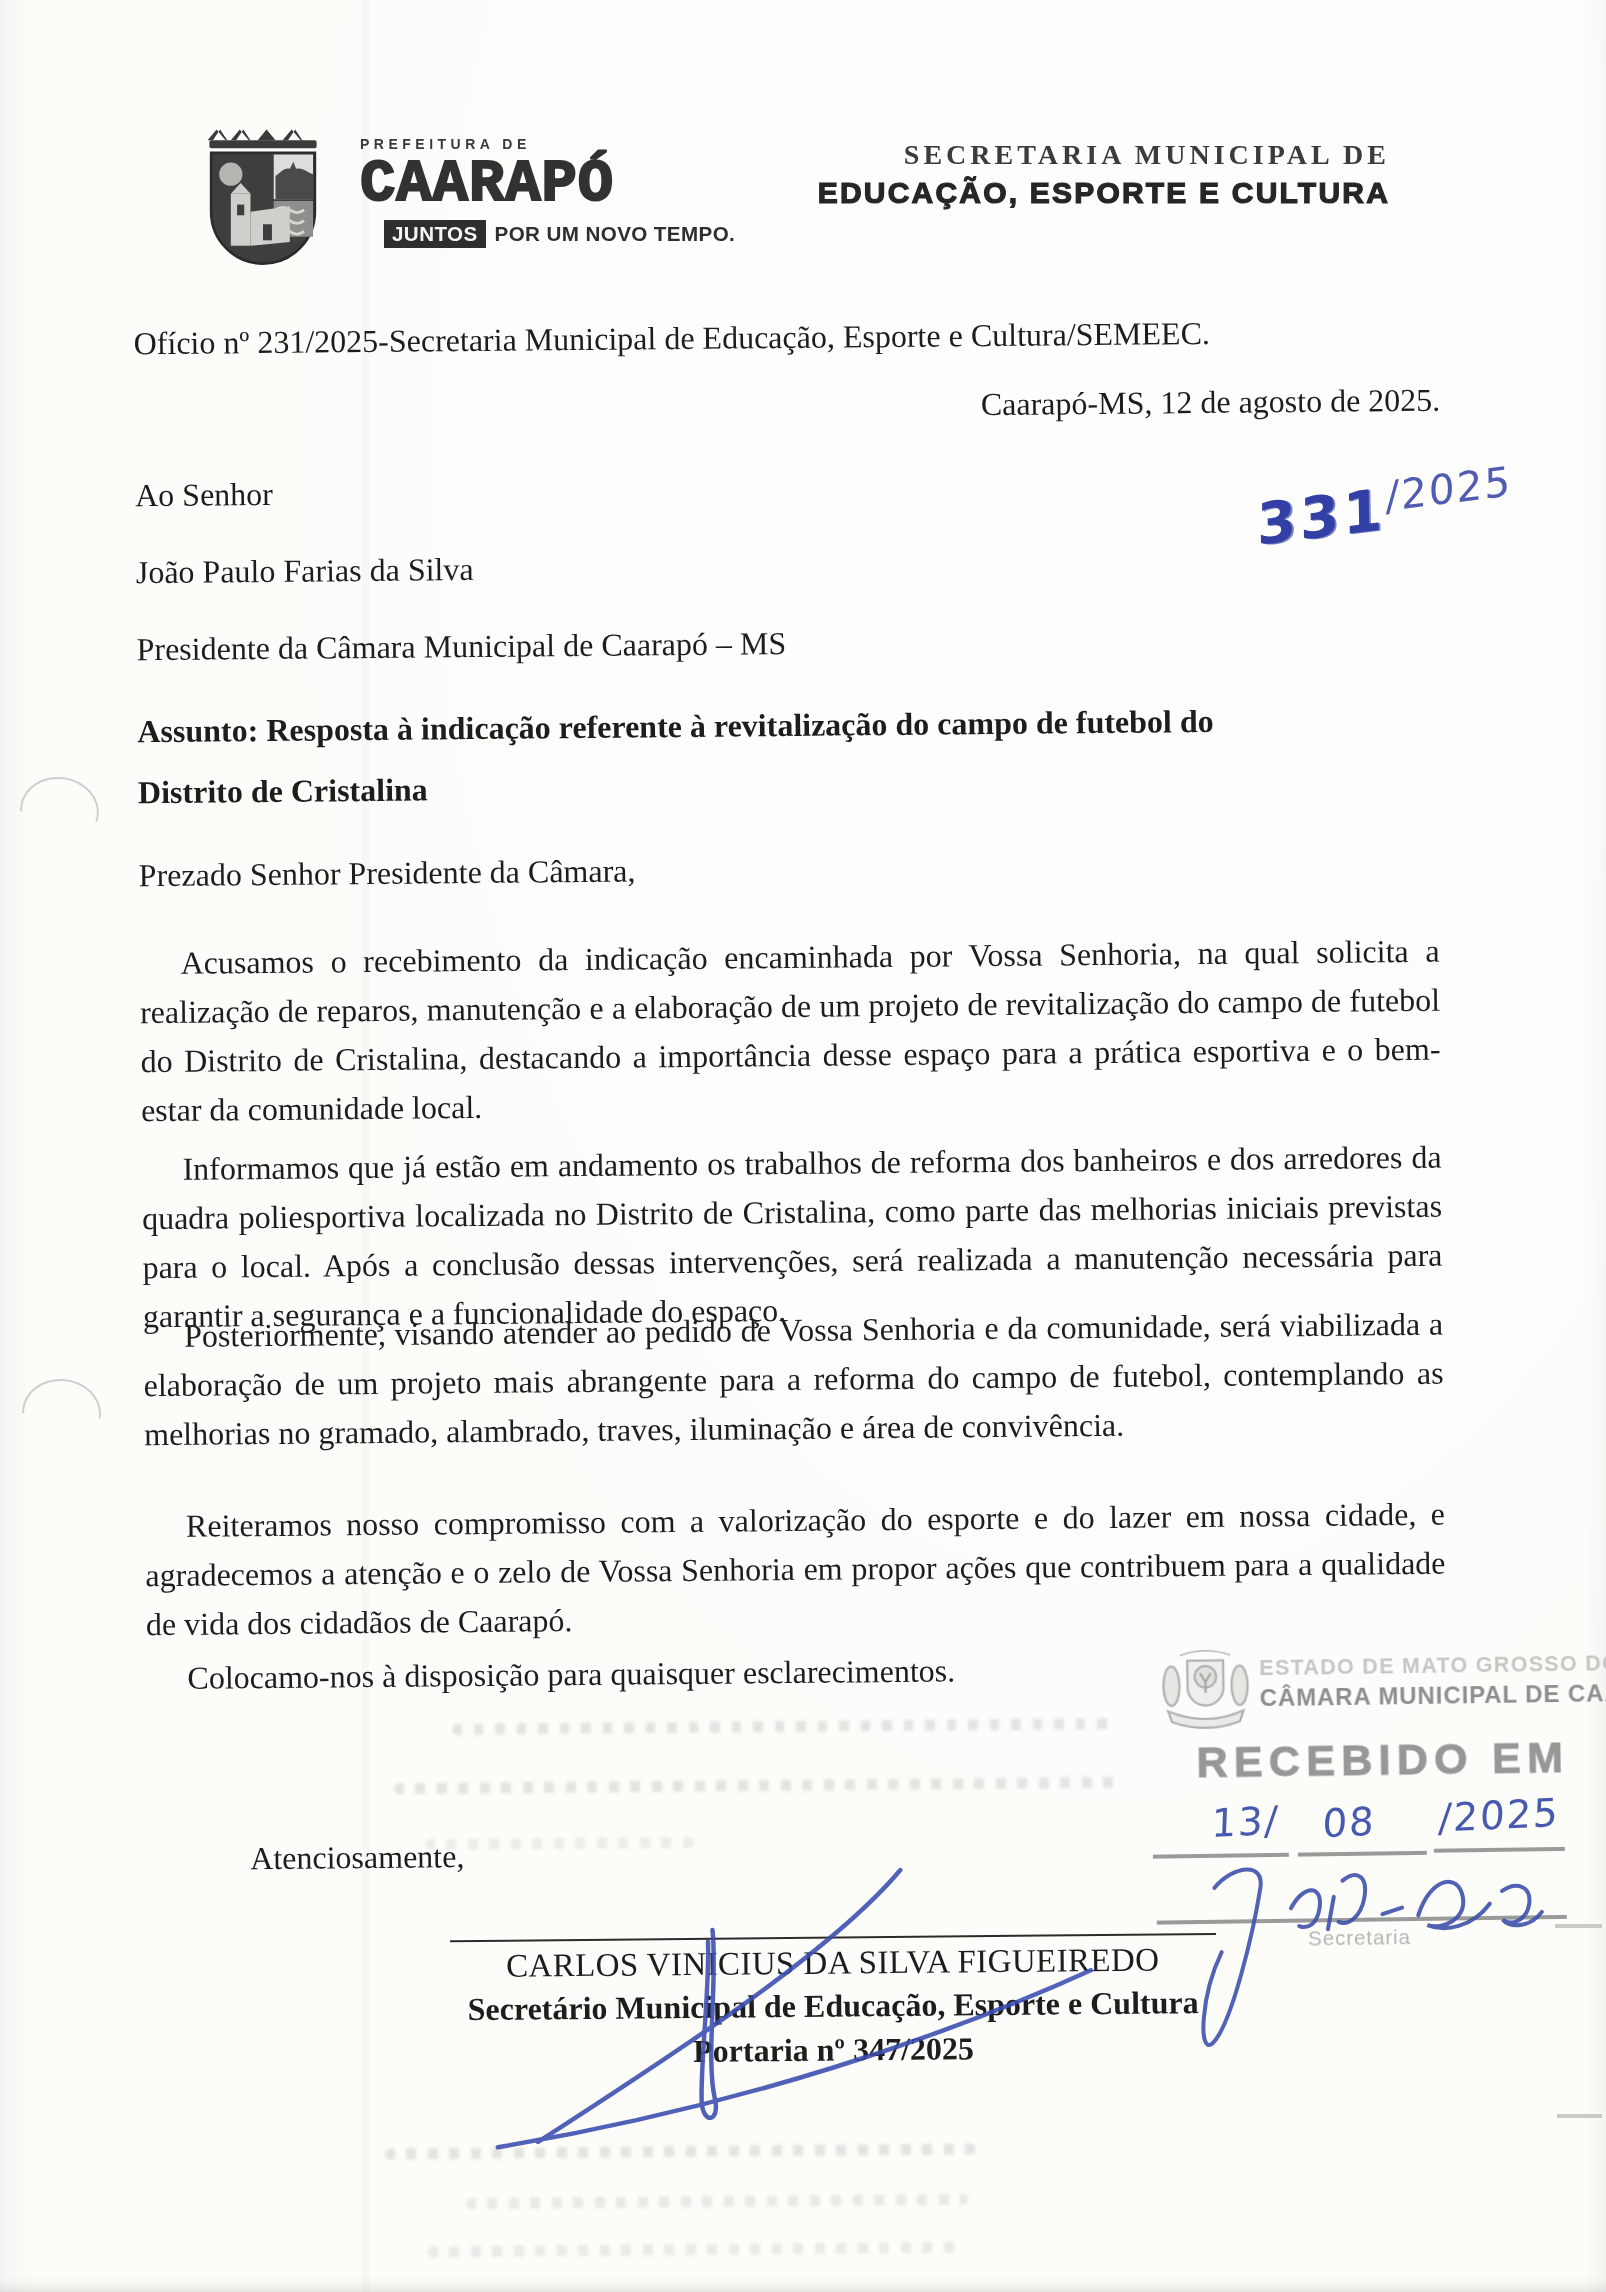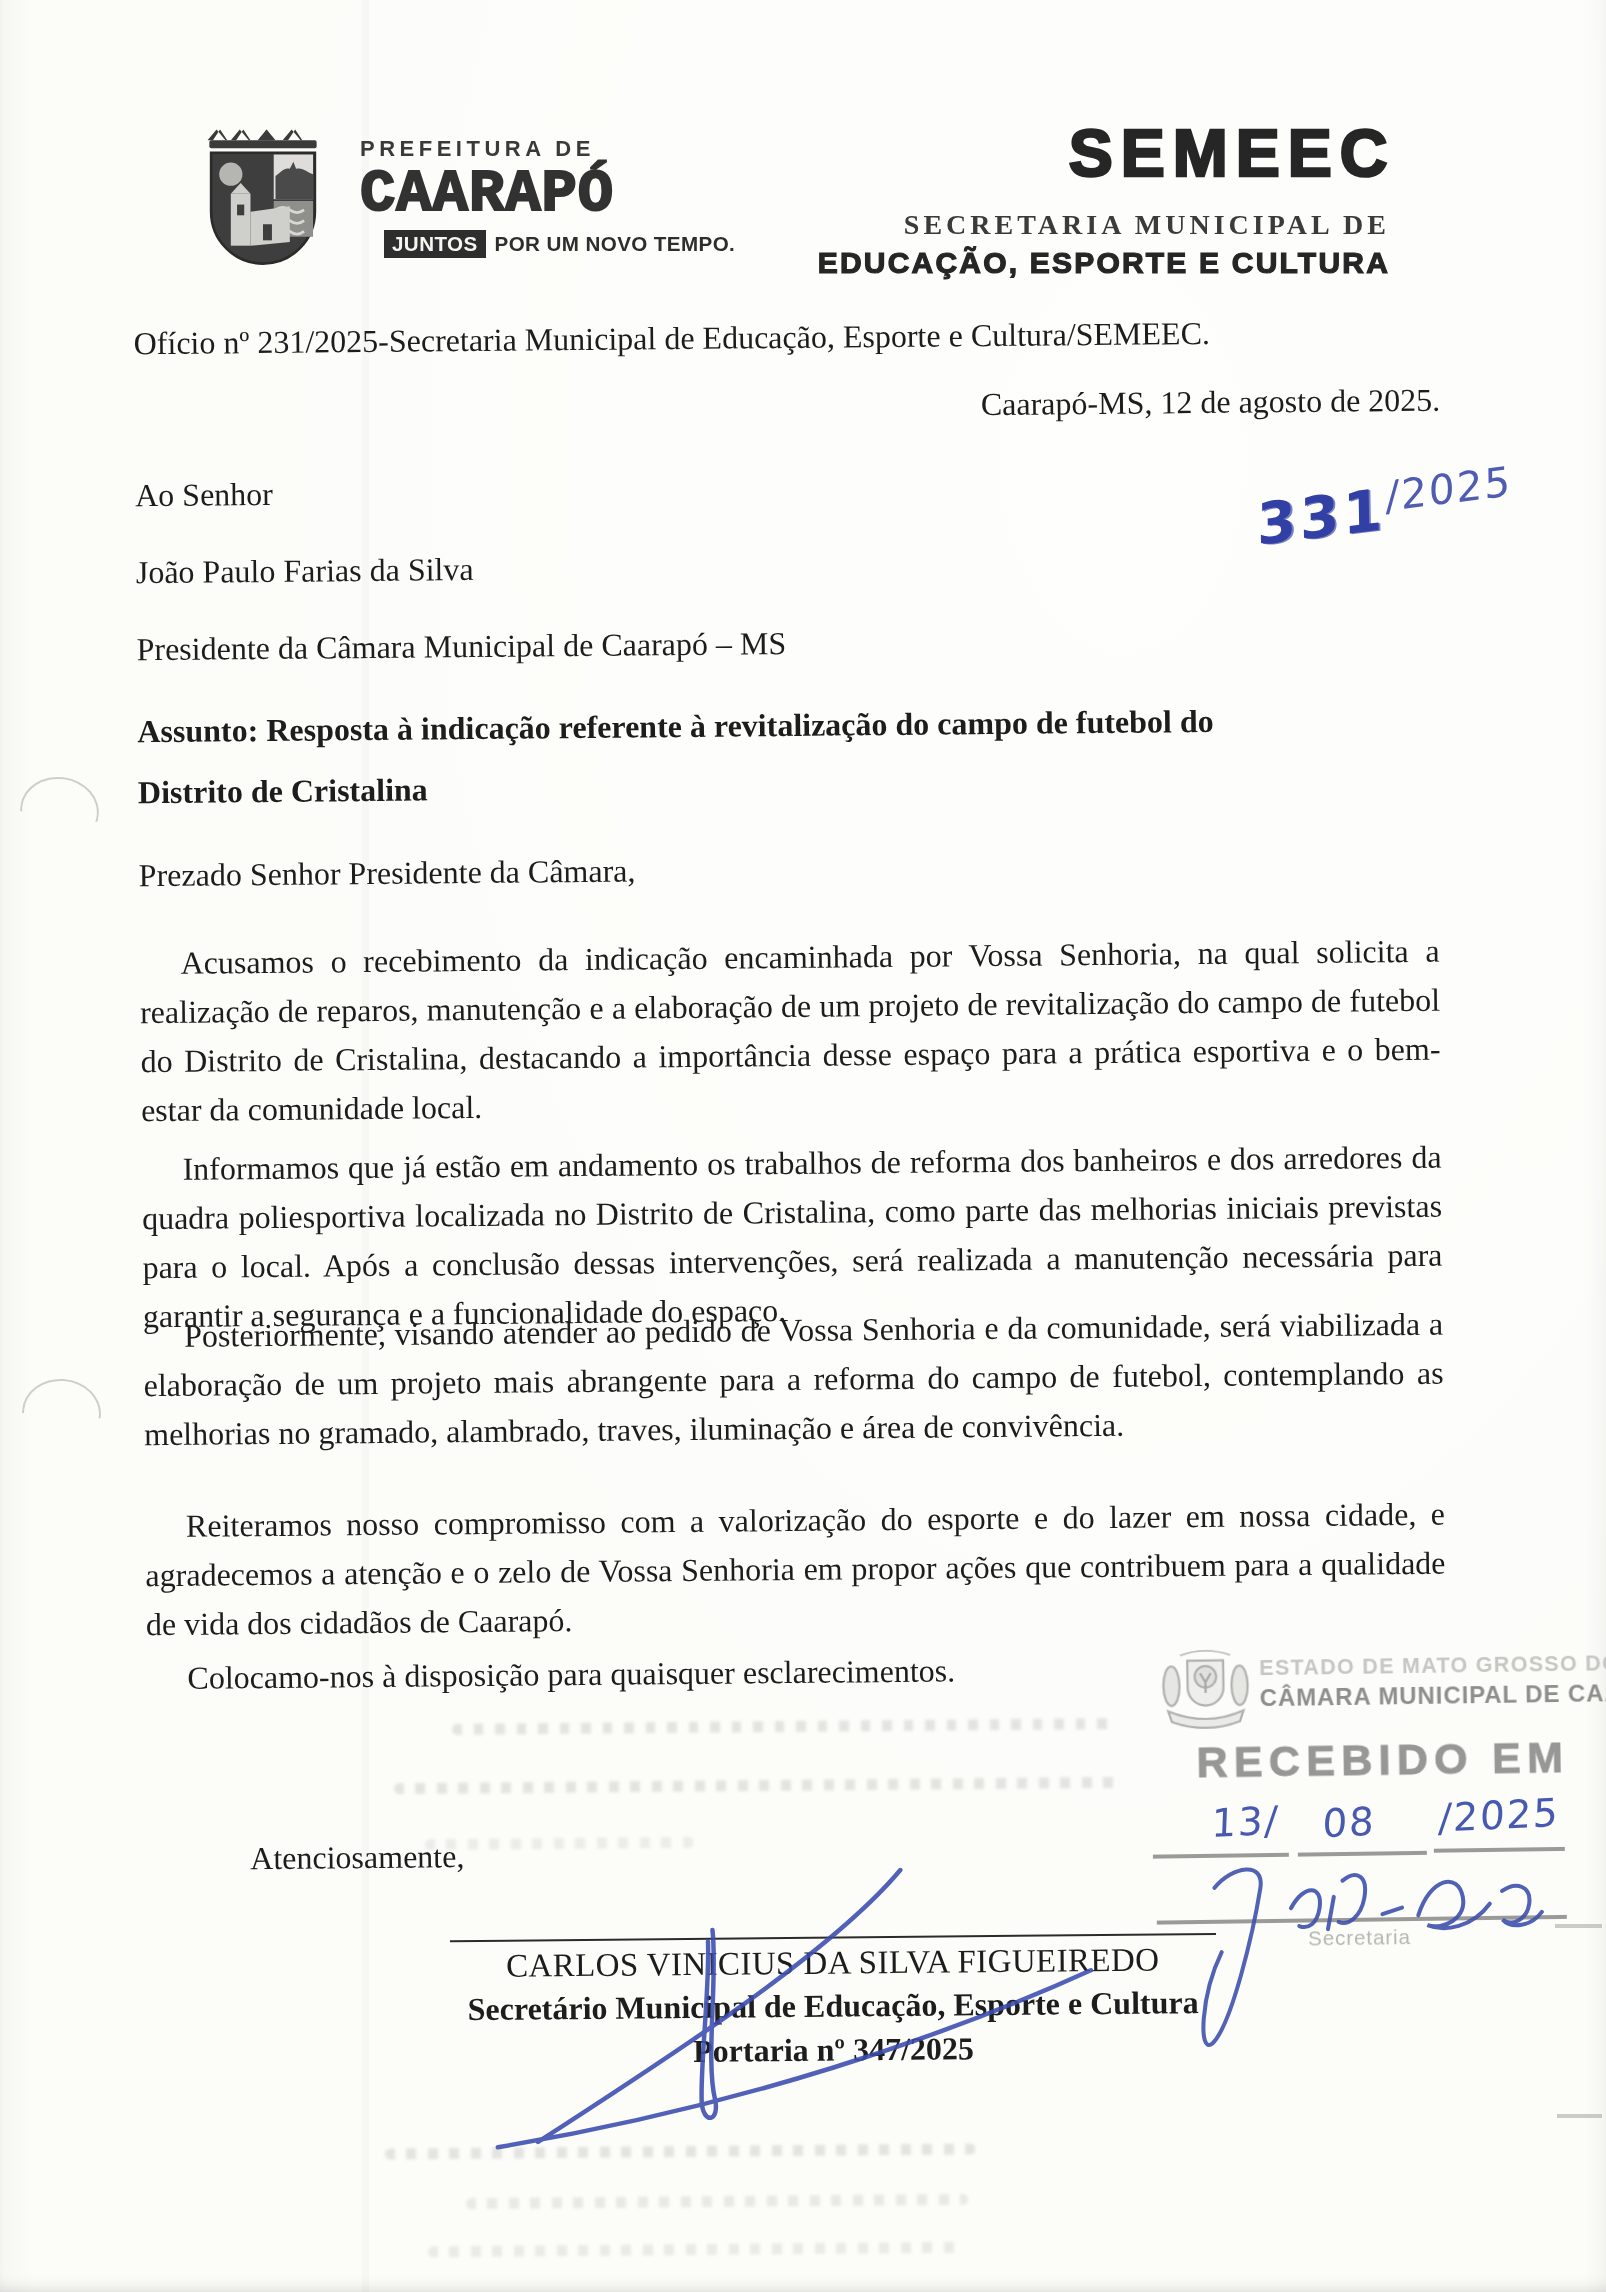--- a/index.html
+++ b/index.html
@@ -12,21 +12,21 @@
       linear-gradient(270deg, rgba(0,0,0,.03) 0, rgba(0,0,0,0) 23px),
       #fcfcf9;
     overflow:hidden;
     box-shadow: inset 0 -12.5px 19.7px -14.3px rgba(0,0,0,.22);
     font-family:"Liberation Serif", serif;color:#1d1d1d;
   }
   
   .streak{position:absolute;left:362px;top:0;width:7.2px;height:2293px;background:rgba(0,0,0,.018);}
   
   .hdr-left{position:absolute;left:360px;top:136px;}
-  .hdr-eyebrow{font-family:"Liberation Sans",sans-serif;font-weight:700;font-size:22px;letter-spacing:4.5px;color:#3a3a3a;}
+  .hdr-eyebrow{font-family:"Liberation Sans",sans-serif;font-weight:700;font-size:14px;letter-spacing:4.5px;color:#3a3a3a;}
   .hdr-name{font-family:Liberation Mono, monospace;font-weight:700;font-size:59px;line-height:63px;color:#323232;
     letter-spacing:0.9px;-webkit-text-stroke:2.1px #323232;margin-top:0.9px;}
   .hdr-tagline{margin-top:6.3px;font-family:"Liberation Sans",sans-serif;font-weight:700;font-size:20.6px;color:#2e2e2e;letter-spacing:0.4px;padding-left:24px;}
   .tag-badge{background:#2e2e2e;color:#f6f6f3;padding:1.8px 8px 2.7px 8px;margin-right:9px;}
   .crest-pref{position:absolute;left:204px;top:124px;width:118px;height:154px;}
   .hdr-right{position:absolute;right:217px;top:118px;text-align:right;font-family:"Liberation Sans",sans-serif;color:#262626;}
   .semeec{font-weight:700;font-size:66px;line-height:70px;letter-spacing:8px;-webkit-text-stroke:2.7px #262626;margin-right:-5.4px;}
   .sem-l1{font-size:28px;font-weight:700;letter-spacing:4px;color:#3b3b3b;margin-top:21px;font-family:Liberation Serif, serif;}
   .sem-l2{font-size:30px;font-weight:700;letter-spacing:2.2px;-webkit-text-stroke:1.2px #262626;margin-top:4.5px;}
   
@@ -119,21 +119,20 @@
 
   <div class="hdr-left">
     <div class="hdr-eyebrow">PREFEITURA DE</div>
     <div class="hdr-name">CAARAPÓ</div>
     <div class="hdr-tagline">
       <span class="tag-badge">JUNTOS</span><span>POR UM NOVO TEMPO.</span>
     </div>
   </div>
 
   <div class="hdr-right">
-    <div class="semeec">SEMEEC</div>
     <div class="sem-l1">SECRETARIA MUNICIPAL DE</div>
     <div class="sem-l2">EDUCAÇÃO, ESPORTE E CULTURA</div>
   </div>
 
   <div class="doc">
     <div class="t ref">Ofício nº 231/2025-Secretaria Municipal de Educação, Esporte e Cultura/SEMEEC.</div>
     <div class="t citydate">Caarapó-MS, 12 de agosto de 2025.</div>
     <div class="t salut">Ao Senhor</div>
     <div class="t addr-name">João Paulo Farias da Silva</div>
     <div class="t addr-role">Presidente da Câmara Municipal de Caarapó – MS</div>

